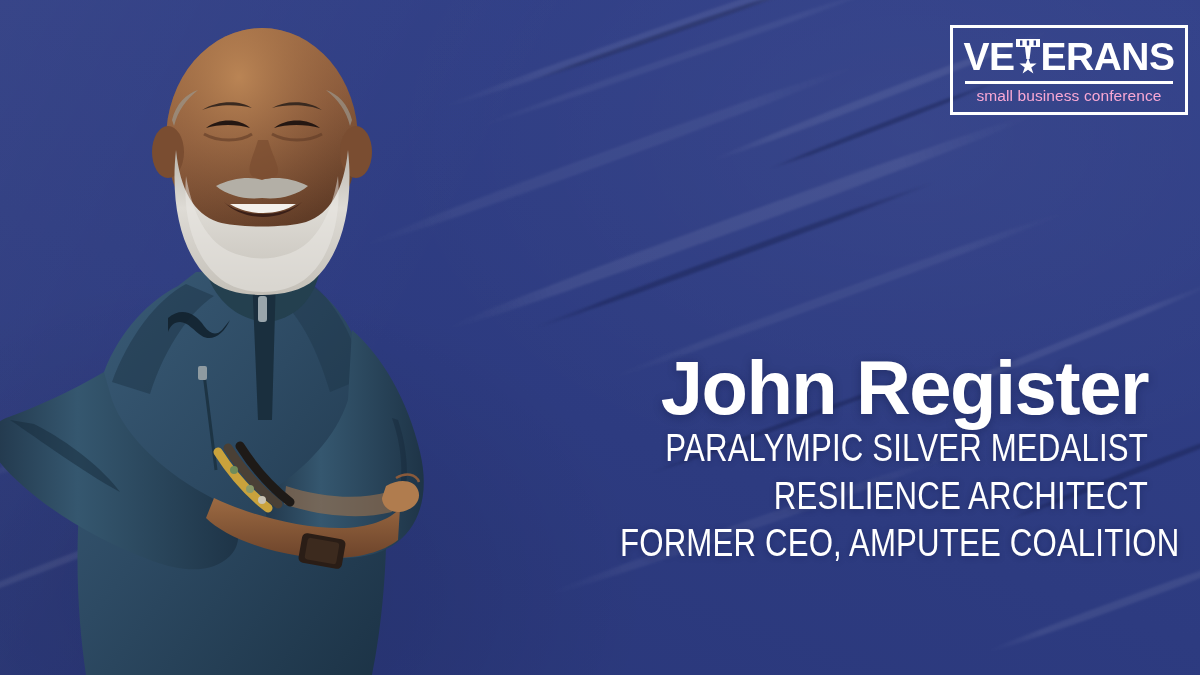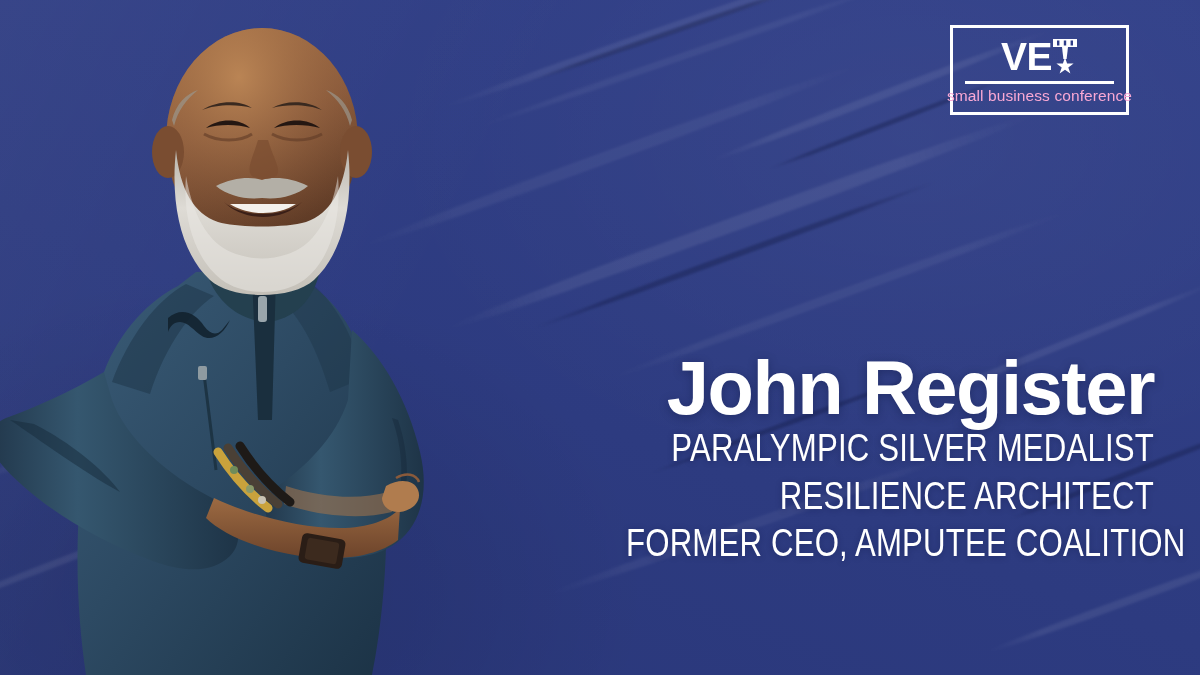--- a/index.html
+++ b/index.html
@@ -35,41 +35,41 @@
   .stroke.lite2 { color:rgba(255,255,255,0.05); }
 
   
   .subject {
     position:absolute; left:0; top:0; width:560px; height:675px;
   }
   .subject svg { display:block; width:100%; height:100%; }
 
   
   .textblock {
-    position:absolute; right:46px; top:352px;
+    position:absolute; right:52px; top:352px;
     width:660px; text-align:right; color:#ffffff;
   }
   .name {
     font-size:76px; font-weight:700; letter-spacing:-1.5px;
     line-height:0.95; white-space:nowrap;
     text-shadow:0 2px 10px rgba(10,16,55,0.35);
   }
   .sub {
     font-size:39px; font-weight:400; line-height:1.22;
     letter-spacing:0.2px;
     transform:scaleX(0.80); transform-origin:right center;
     white-space:nowrap;
     text-shadow:0 1px 7px rgba(10,16,55,0.30);
   }
   .sub:first-of-type { margin-top:10px; }
 
   
   .logo {
     position:absolute; left:950px; top:25px;
-    width:179px; height:90px;
+    width:238px; height:90px;
     border:3px solid #ffffff;
     display:flex; flex-direction:column;
     align-items:center; justify-content:center;
     padding:7px 12px;
   }
   .logo-word {
     display:flex; align-items:center; justify-content:center;
     color:#ffffff; font-weight:700; font-size:39px;
     letter-spacing:-0.5px; line-height:1;
   }
@@ -274,18 +274,19 @@
           <rect x="5" y="3.5" width="2.4" height="5" fill="#2e3d87"></rect>
           <rect x="11.8" y="3.5" width="2.4" height="5" fill="#2e3d87"></rect>
           <rect x="18.6" y="3.5" width="2.4" height="5" fill="#2e3d87"></rect>
 
           <path d="M10 10 L16 10 L14.6 22 L11.4 22 Z" fill="#ffffff"></path>
 
           <path d="M13 20.5 L15.1 26.6 L21.6 26.6 L16.3 30.4 L18.4 36.6 L13 32.8
                    L7.6 36.6 L9.7 30.4 L4.4 26.6 L10.9 26.6 Z" fill="#ffffff"></path>
         </svg>
       </span>
+      <span class="seg">ERANS</span>
     </div>
     <div class="logo-rule"></div>
     <div class="logo-tag">small business conference</div>
   </div>
 
 </div>
 
 </body></html>

